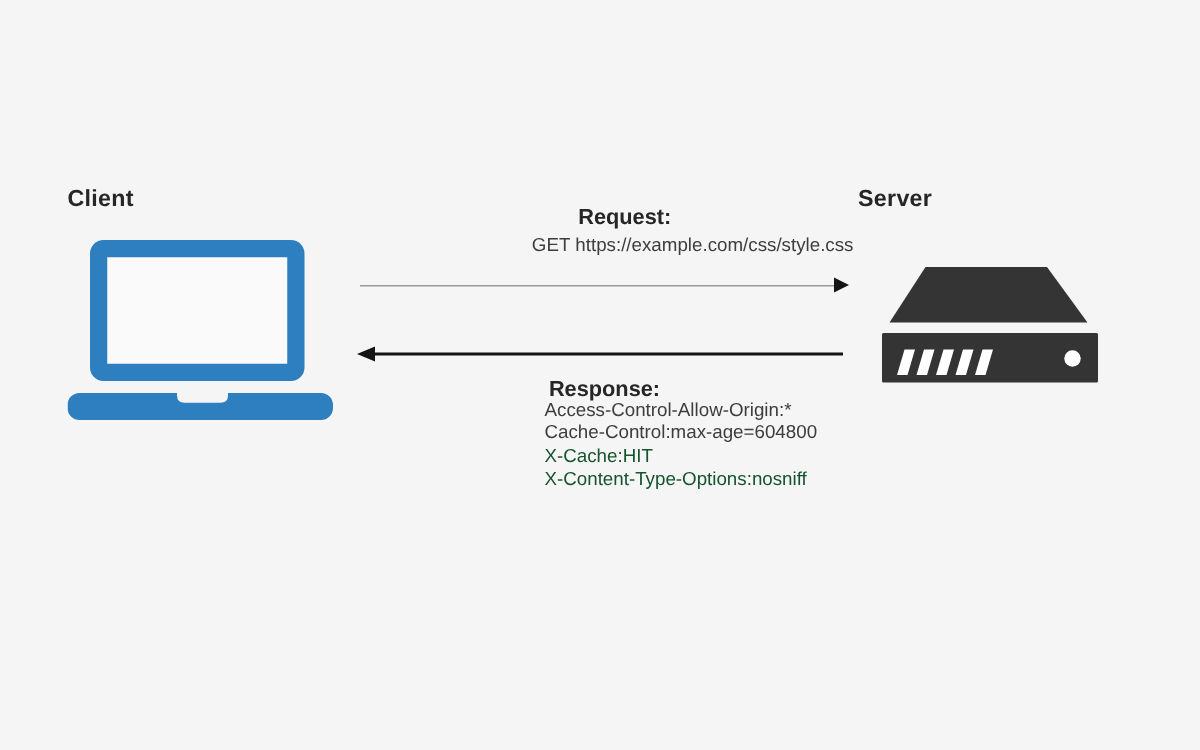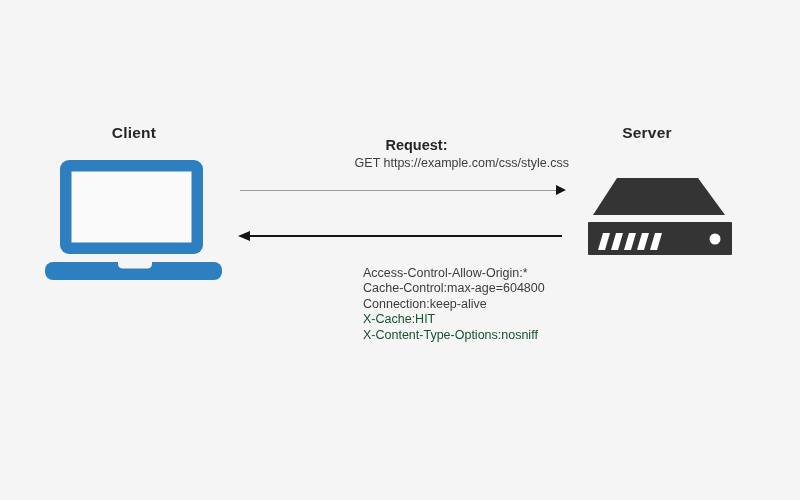--- a/index.html
+++ b/index.html
@@ -15,21 +15,21 @@
     position: relative;
     width: 800px;
     height: 500px;
   }
   .abs { position: absolute; }
 
   .entity-label {
     font-weight: 700;
     font-size: 15.5px;
     color: #262626;
-    text-align: center;
+    text-align: left;
     letter-spacing: 0.2px;
   }
   .client-label { left: 45px; top: 124px; width: 178px; }
   .server-label { left: 572px; top: 124px; width: 150px; }
 
   .laptop-svg { left: 45px; top: 160px; }
   .server-svg { left: 585px; top: 175px; }
 
   .request-block {
     left: 264px; top: 137px; width: 305px;
@@ -128,22 +128,22 @@
   <div class="abs arrow request-arrow">
     <div class="line"></div>
     <div class="head"></div>
   </div>
 
   <div class="abs arrow response-arrow">
     <div class="line"></div>
     <div class="head"></div>
   </div>
 
+  <div class="abs response-title">Response:</div>
 
   <div class="abs response-headers">
     <div class="hdr">Access-Control-Allow-Origin:*</div>
     <div class="hdr">Cache-Control:max-age=604800</div>
-    <div class="hdr">Connection:keep-alive</div>
     <div class="hdr accent">X-Cache:HIT</div>
     <div class="hdr accent">X-Content-Type-Options:nosniff</div>
   </div>
 
 </div>
 
 </body></html>

